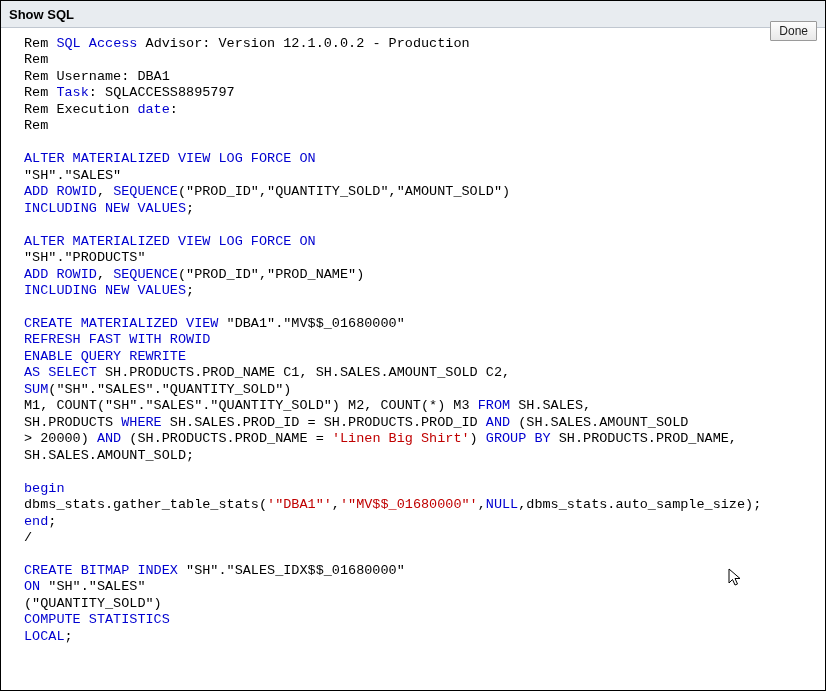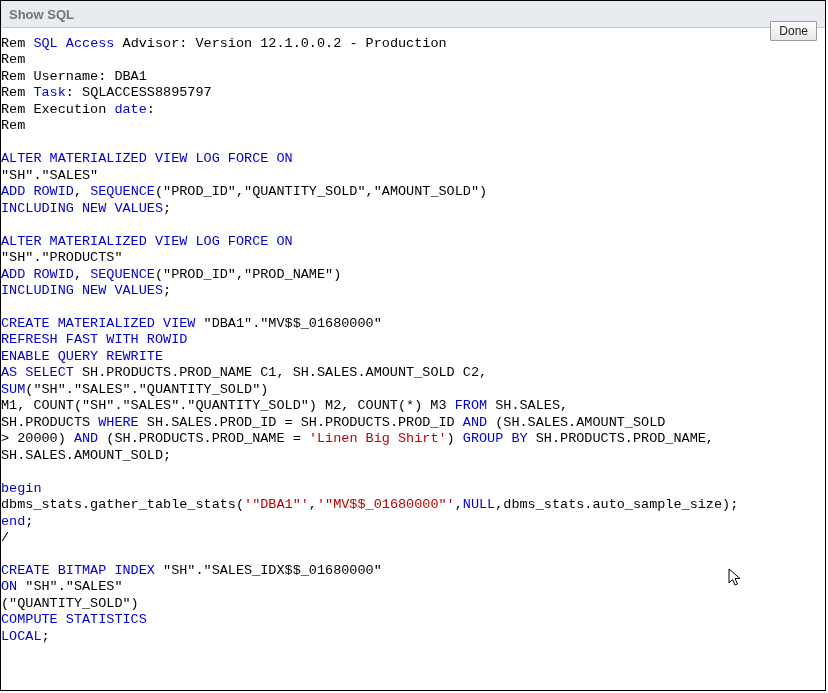--- a/index.html
+++ b/index.html
@@ -17,36 +17,36 @@
     overflow: hidden;
   }
   .header {
     background: #e8ecf0;
     padding: 4px 8px;
     border-bottom: 1px solid #c0c7d0;
   }
   .title {
     font-size: 13px;
     font-weight: bold;
-    color: #737373;
+    color: #000000;
   }
   .done-btn {
     position: absolute;
     top: 20px;
     right: 8px;
     background: linear-gradient(#fdfdfd,#e8e8e8);
     border: 1px solid #9a9a9a;
     border-radius: 1px;
     padding: 2px 8px;
     font-size: 12px;
     color: #222;
     cursor: pointer;
   }
   .sql-body {
-    padding: 8px 8px 8px 0;
+    padding: 8px 8px 8px 23px;
     font-family: "Courier New", Courier, monospace;
     font-size: 13.5px;
     line-height: 1.22;
     white-space: pre;
     color: #000;
   }
   .kw  { color: #0000d0; }
   .str { color: #c00000; }
   .cursor-icon {
     position: absolute;

